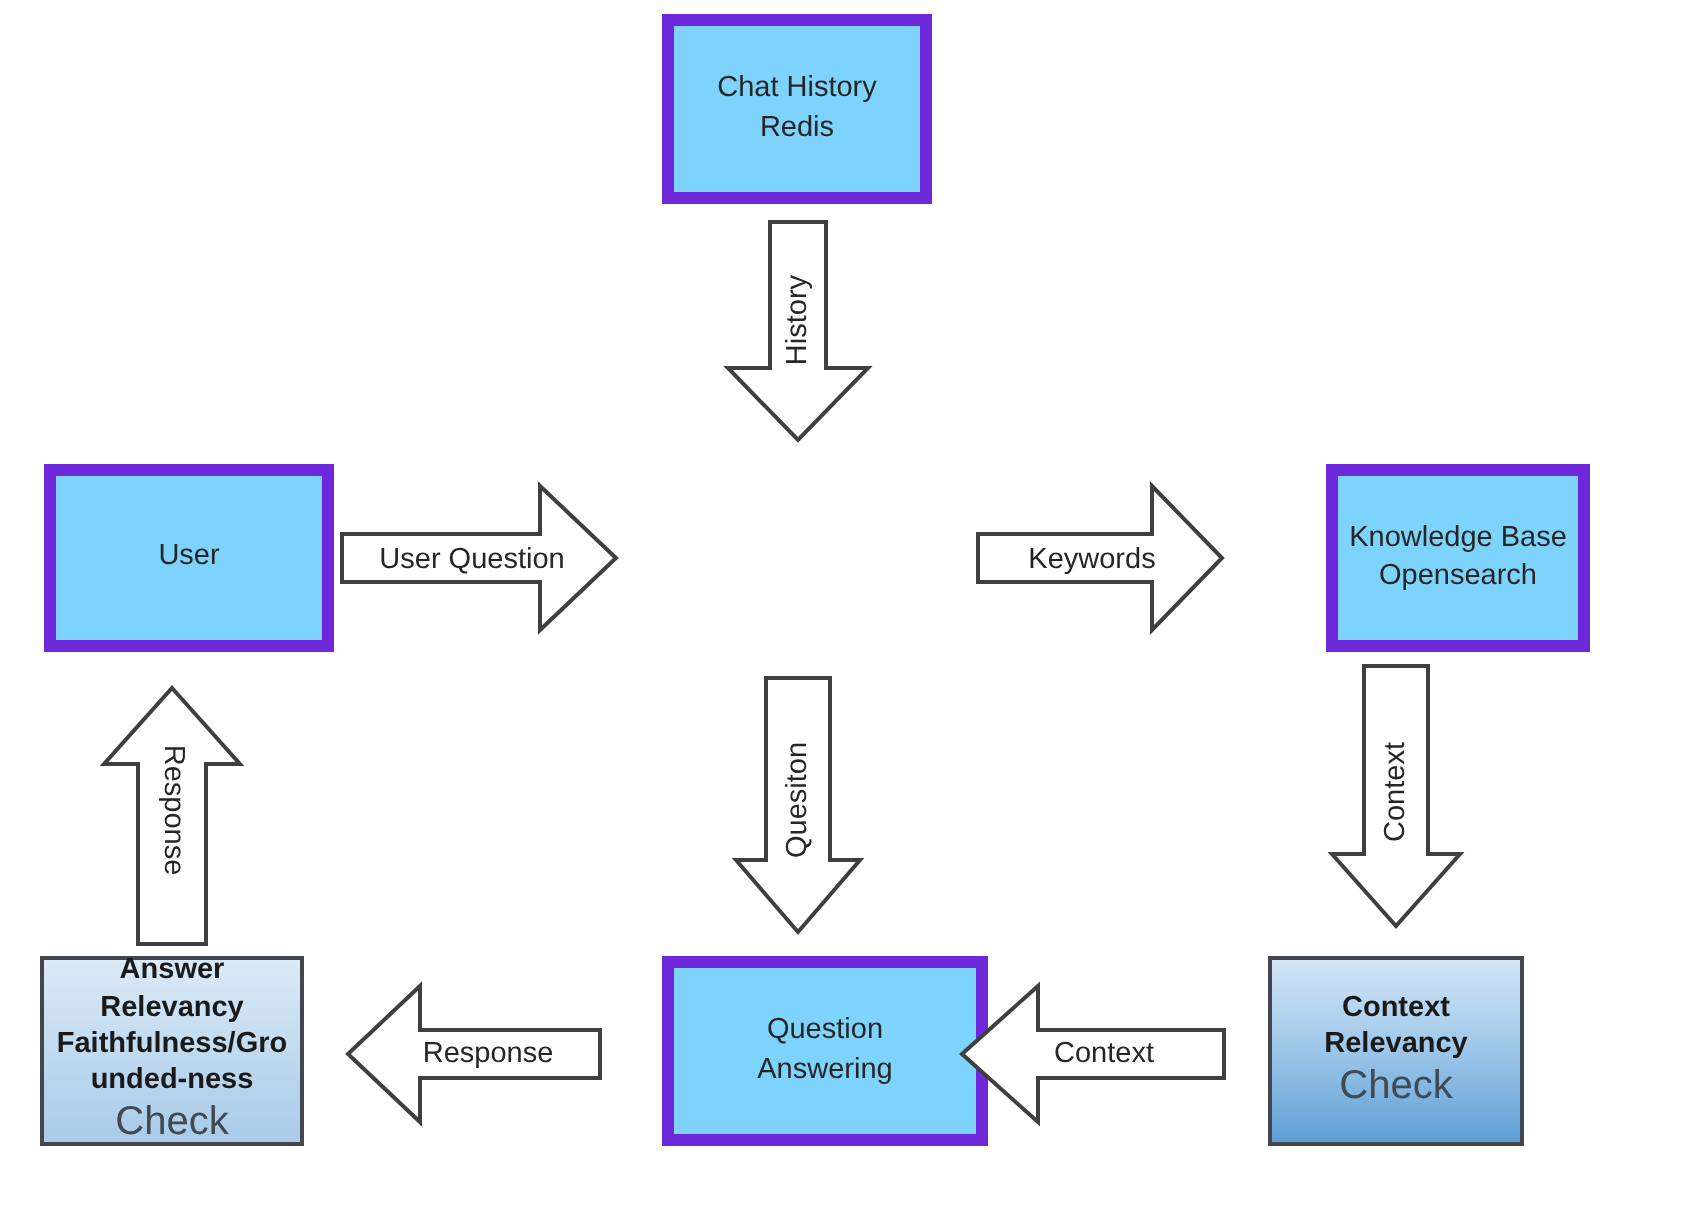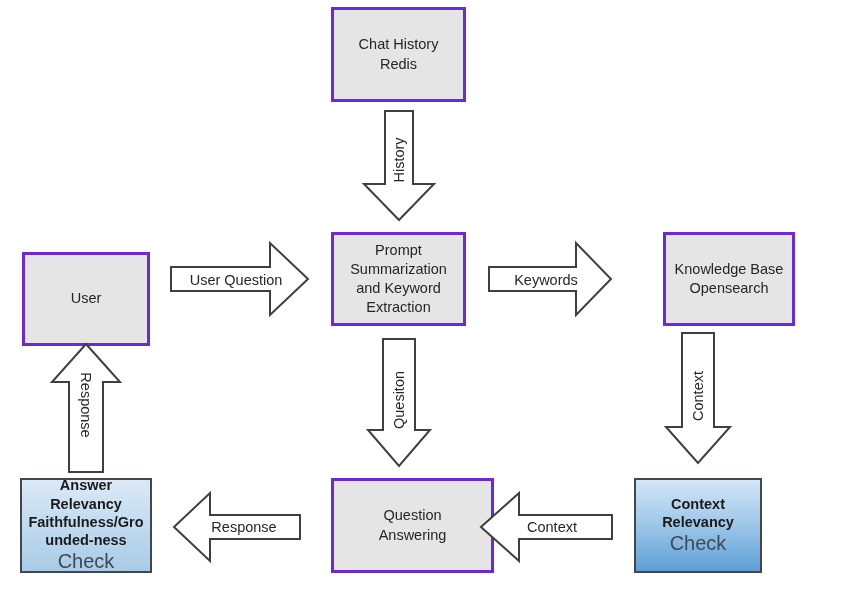--- a/index.html
+++ b/index.html
@@ -17,22 +17,22 @@
     width: 850px;
     height: 616px;
     background: #ffffff;
     overflow: hidden;
   }
 
   
   .node {
     position: absolute;
     box-sizing: border-box;
-    border: 3px solid #6d28d9;
-    background: #e5e5e5;
+    border: 6px solid #6d28d9;
+    background: #7dd3fc;
     display: flex;
     align-items: center;
     justify-content: center;
     text-align: center;
     font-size: 14.5px;
     line-height: 1.32;
     color: #262626;
     white-space: pre-line;
     padding: 2px 4px;
   }
@@ -99,26 +99,22 @@
   }
 </style>
 </head>
 <body>
 
 <div id="canvas">
 
   <div class="node" style="left:331px; top:7px; width:135px; height:95px;">Chat History
 Redis</div>
 
-  <div class="node" style="left:22px; top:232px; width:128px; height:94px;margin-top:20px;">User</div>
+  <div class="node" style="left:22px; top:232px; width:145px; height:94px;">User</div>
 
-  <div class="node" style="left:331px; top:232px; width:135px; height:94px;">Prompt
-Summarization
-and Keyword
-Extraction</div>
 
   <div class="node" style="left:630px; top:232px; width:132px; height:94px;margin-left:33px;">Knowledge Base
 Opensearch</div>
 
   <div class="node hl hl-light" style="left:20px; top:478px; width:132px; height:95px;">
     <span class="hl-title">Answer
 Relevancy
 Faithfulness/Gro
 unded-ness</span>
     <span class="hl-sub">Check</span>

